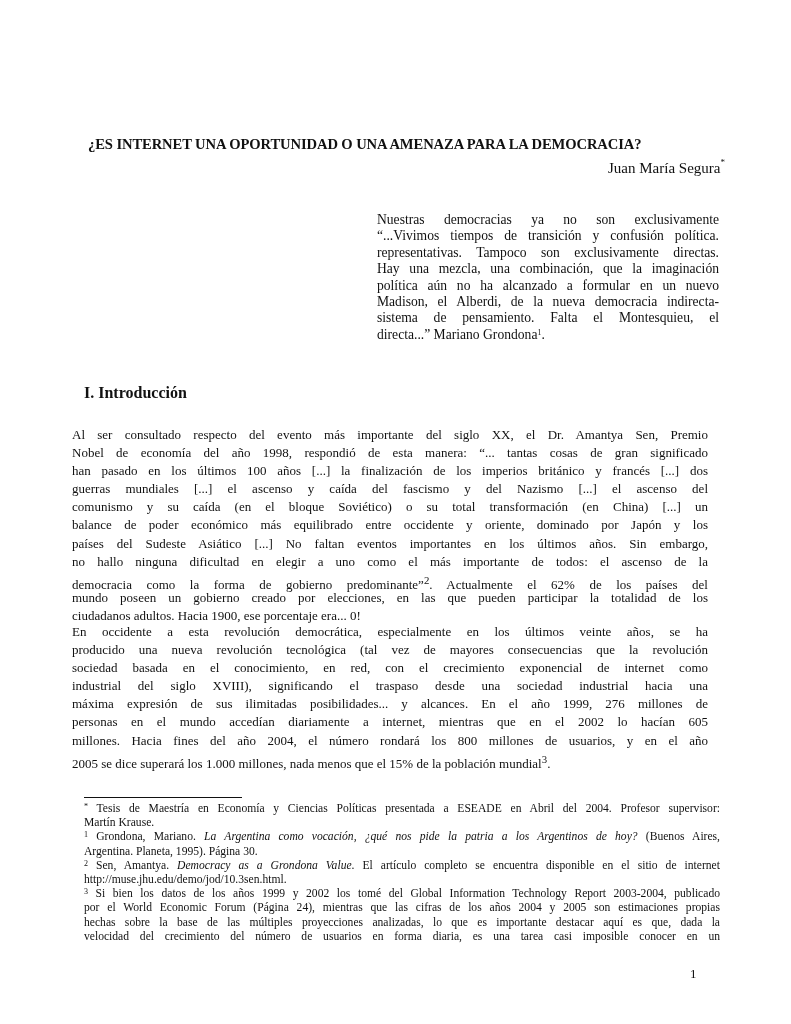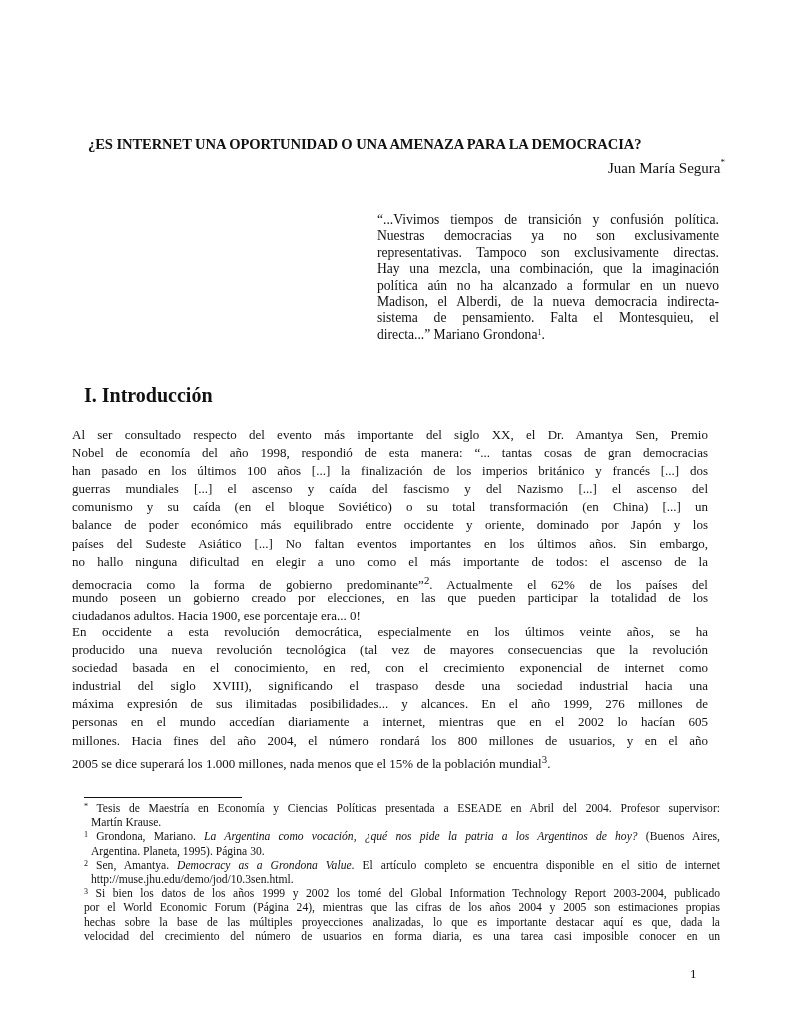--- a/index.html
+++ b/index.html
@@ -68,21 +68,21 @@
       font-size: 8px;
       vertical-align: top;
       position: relative;
       top: -2px;
     }
     .section-heading {
       position: absolute;
       left: 84px;
       top: 384px;
       font-weight: bold;
-      font-size: 20px;
+      font-size: 16px;
     }
     .para {
       position: absolute;
       left: 72px;
       width: 636px;
       font-size: 13px;
       line-height: 18.1px;
     }
     .para .line {
       display: block;
@@ -114,21 +114,20 @@
     }
     .footnotes .line {
       display: block;
       text-align: justify;
       text-align-last: justify;
       white-space: nowrap;
       height: 14.2px;
     }
     .footnotes .line.last {
       text-align-last: left;
-      margin-left: 7px;
     }
     .footnotes i {
       font-style: italic;
     }
     .page-number {
       position: absolute;
       left: 690px;
       top: 966px;
       font-size: 13px;
     }
@@ -138,35 +137,35 @@
 
 <div class="page">
 
   <div class="title">¿ES INTERNET UNA OPORTUNIDAD O UNA AMENAZA PARA LA DEMOCRACIA?</div>
 
   <div class="author">
     <span>Juan María Segura</span><sup>*</sup>
   </div>
 
   <div class="epigraph">
+    <span class="line">Nuestras democracias ya no son exclusivamente</span>
     <span class="line">“...Vivimos tiempos de transición y confusión política.</span>
-    <span class="line">Nuestras democracias ya no son exclusivamente</span>
     <span class="line">representativas. Tampoco son exclusivamente directas.</span>
     <span class="line">Hay una mezcla, una combinación, que la imaginación</span>
     <span class="line">política aún no ha alcanzado a formular en un nuevo</span>
     <span class="line">Madison, el Alberdi, de la nueva democracia indirecta-</span>
     <span class="line">sistema de pensamiento. Falta el Montesquieu, el</span>
     <span class="line last"><span>directa...” Mariano Grondona</span><sup>1</sup><span>.</span></span>
   </div>
 
   <div class="section-heading">I. Introducción</div>
 
   <div class="para para1">
     <span class="line">Al ser consultado respecto del evento más importante del siglo XX, el Dr. Amantya Sen, Premio</span>
-    <span class="line">Nobel de economía del año 1998, respondió de esta manera: “... tantas cosas de gran democracias</span>
+    <span class="line">Nobel de economía del año 1998, respondió de esta manera: “... tantas cosas de gran significado</span>
     <span class="line">han pasado en los últimos 100 años [...] la finalización de los imperios británico y francés [...] dos</span>
     <span class="line">guerras mundiales [...] el ascenso y caída del fascismo y del Nazismo [...] el ascenso del</span>
     <span class="line">comunismo y su caída (en el bloque Soviético) o su total transformación (en China) [...] un</span>
     <span class="line">balance de poder económico más equilibrado entre occidente y oriente, dominado por Japón y los</span>
     <span class="line">países del Sudeste Asiático [...] No faltan eventos importantes en los últimos años. Sin embargo,</span>
     <span class="line">no hallo ninguna dificultad en elegir a uno como el más importante de todos: el ascenso de la</span>
     <span class="line"><span>democracia como la forma de gobierno predominante”</span><sup>2</sup><span>. Actualmente el 62% de los países del</span></span>
     <span class="line">mundo poseen un gobierno creado por elecciones, en las que pueden participar la totalidad de los</span>
     <span class="line last">ciudadanos adultos. Hacia 1900, ese porcentaje era... 0!</span>
   </div>

